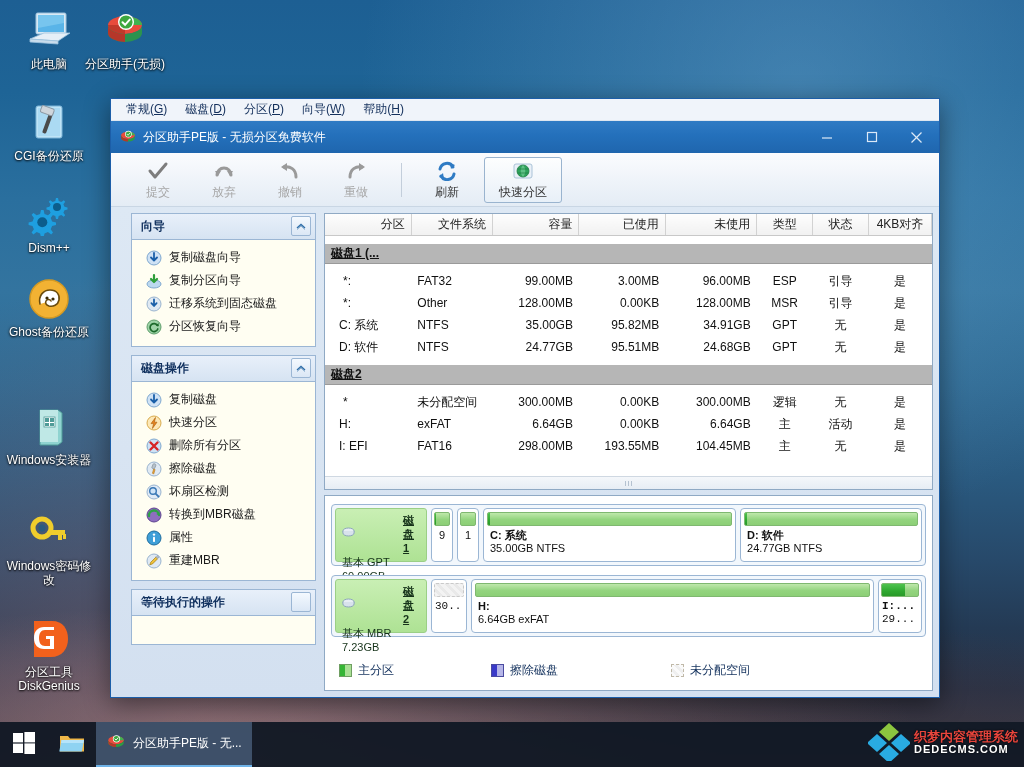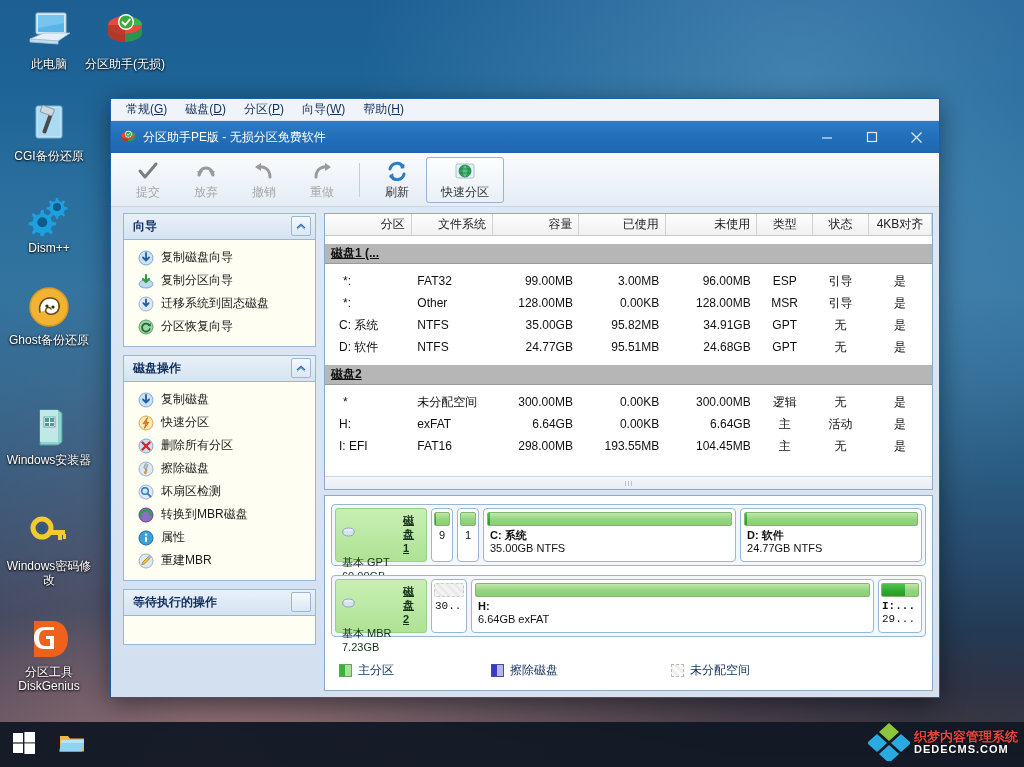--- a/index.html
+++ b/index.html
@@ -72,42 +72,42 @@
     font-size: 12px; color: #14305c;
     padding-left: 6px;
   }
   .menuitem { padding: 2px 9px; white-space: nowrap; }
   .menuitem u { text-decoration: underline; }
 
   #toolbar {
     height: 54px; flex: 0 0 54px;
     background: linear-gradient(to bottom,#fbfcfe 0%, #eef3f9 55%, #e4ecf5 100%);
     border-bottom: 1px solid #c9d6e4;
-    display: flex; align-items: center; padding-left: 8px; gap: 0;
+    display: flex; align-items: center; padding-left: 18px; gap: 8px;
   }
   .tbtn {
     width: 58px; height: 48px;
     display:flex; flex-direction:column; align-items:center; justify-content:center;
     font-size: 12px; color:#333; gap: 1px;
   }
   .tbtn.disabled { color:#a7a7a7; }
   .tbtn .ti { height: 24px; display:flex; align-items:center; justify-content:center;}
   .tsep { width:1px; height:34px; background:#c3cedb; margin: 0 8px; }
   .tbtn.framed {
     border: 1px solid #9ab4cf; border-radius: 3px;
     background: linear-gradient(to bottom,#fdfefe,#e8f0f8);
     width: 78px; height: 46px;
   }
 
   #body { flex: 1 1 auto; display: flex; min-height: 0; background:#dfe8f3; }
 
   
   #leftpanel {
     width: 213px; flex: 0 0 213px;
-    padding: 6px 8px 6px 12px;
+    padding: 6px 8px 6px 20px;
     background: linear-gradient(to bottom,#dde8f4, #d3e0f0);
     display:flex; flex-direction:column; gap:8px;
     overflow: hidden;
   }
   .gbox { border:1px solid #9bb6d4; background:#fff; }
   .gbox-hd {
     height: 26px; display:flex; align-items:center;
     background: linear-gradient(to bottom,#e8f0fa 0%, #d6e3f2 100%);
     border-bottom: 1px solid #9bb6d4;
     font-size: 12px; font-weight: bold; color:#10305e;
@@ -284,21 +284,21 @@
         <path d="M29 4 l2 0 l0.7 3 l2.6 1.1 l2.5-1.8 l1.4 1.4 l-1.8 2.5 l1.1 2.6 l3 0.7 l0 2 l-3 0.7 l-1.1 2.6 l1.8 2.5 l-1.4 1.4 l-2.5-1.8 l-2.6 1.1 l-0.7 3 l-2 0 l-0.7-3 l-2.6-1.1 l-2.5 1.8 l-1.4-1.4 l1.8-2.5 l-1.1-2.6 l-3-0.7 l0-2 l3-0.7 l1.1-2.6 l-1.8-2.5 l1.4-1.4 l2.5 1.8 l2.6-1.1 z"></path>
         <circle cx="30" cy="13" r="4" fill="#0c5d8c"></circle>
         <path d="M14 16 l2.6 0 l0.9 3.9 l3.4 1.4 l3.3-2.3 l1.8 1.8 l-2.3 3.3 l1.4 3.4 l3.9 0.9 l0 2.6 l-3.9 0.9 l-1.4 3.4 l2.3 3.3 l-1.8 1.8 l-3.3-2.3 l-3.4 1.4 l-0.9 3.9 l-2.6 0 l-0.9-3.9 l-3.4-1.4 l-3.3 2.3 l-1.8-1.8 l2.3-3.3 l-1.4-3.4 l-3.9-0.9 l0-2.6 l3.9-0.9 l1.4-3.4 l-2.3-3.3 l1.8-1.8 l3.3 2.3 l3.4-1.4 z"></path>
         <circle cx="15.3" cy="28.3" r="5" fill="#0c5d8c"></circle>
       </g>
     </svg>
   </div>
   <span class="lbl">Dism++</span>
 </div>
 
-<div class="dicon" style="left:6px;  top:284px;">
+<div class="dicon" style="left:6px;  top:276px;">
   <div class="glyph">
     <svg width="42" height="42" viewBox="0 0 42 42">
       <circle cx="21" cy="21" r="19" fill="#f2b233"></circle>
       <circle cx="21" cy="21" r="19" fill="none" stroke="#d59a22" stroke-width="1.5"></circle>
       <path d="M12 26 c-2-9 4-14 10-14 c7 0 10 5 9 10 c-1 5-6 7-10 6 c-3-1-4-3-3-5 c1-2 4-2 5 0" fill="#fff" stroke="#6b4c0d" stroke-width="1.6" stroke-linecap="round"></path>
       <circle cx="19" cy="20" r="1.6" fill="#3a2a06"></circle>
       <circle cx="25" cy="21" r="1.6" fill="#3a2a06"></circle>
     </svg>
   </div>
   <span class="lbl">Ghost备份还原</span>
@@ -844,20 +844,34 @@
   </div>
   <div class="tb-item tb-explorer">
     <span>
       <svg width="26" height="22" viewBox="0 0 26 22">
         <path d="M1 4 h8 l2 2.4 h14 v13 h-24 z" fill="#f0b849"></path>
         <path d="M2.5 8 h22.5 l-2.2 11.4 h-22.5 z" fill="#8fd3f2"></path>
         <path d="M2.5 8 h22.5 l-0.6 3 h-22.5 z" fill="#b6e4fa"></path>
       </svg>
     </span>
   </div>
+  <div class="tb-item tb-app">
+    <span>
+      <svg width="20" height="20" viewBox="0 0 44 40">
+        <ellipse cx="22" cy="16" rx="17" ry="9" fill="#e84b3c"></ellipse>
+        <path d="M22 7 A17 9 0 0 1 39 16 L22 16 Z" fill="#3fb34f"></path>
+        <path d="M5 16 v6 a17 9 0 0 0 34 0 v-6 a17 9 0 0 1 -34 0 z" fill="#2e9c42"></path>
+        <path d="M5 16 v6 a17 9 0 0 0 17 9 V25 A17 9 0 0 1 5 16 z" fill="#b5372a"></path>
+        <circle cx="23" cy="13" r="8" fill="#fff"></circle>
+          <circle cx="23" cy="13" r="6.4" fill="#3ea83f"></circle>
+        <path d="M19.6 13.2 l2.5 2.6 l4.6 -5.2" stroke="#fff" stroke-width="2" fill="none" stroke-linecap="round"></path>
+      </svg>
+    </span>
+    <span>分区助手PE版 - 无...</span>
+  </div>
 
   <div id="watermark">
     <span>
       <svg width="42" height="40" viewBox="0 0 42 40">
         <polygon points="21,2 31,11 21,20 11,11" fill="#8cc63f"></polygon>
         <polygon points="9,13 19,22 9,31 -1,22" fill="#29abe2"></polygon>
         <polygon points="33,13 43,22 33,31 23,22" fill="#29abe2"></polygon>
         <polygon points="21,24 31,33 21,42 11,33" fill="#29abe2"></polygon>
       </svg>
     </span>

